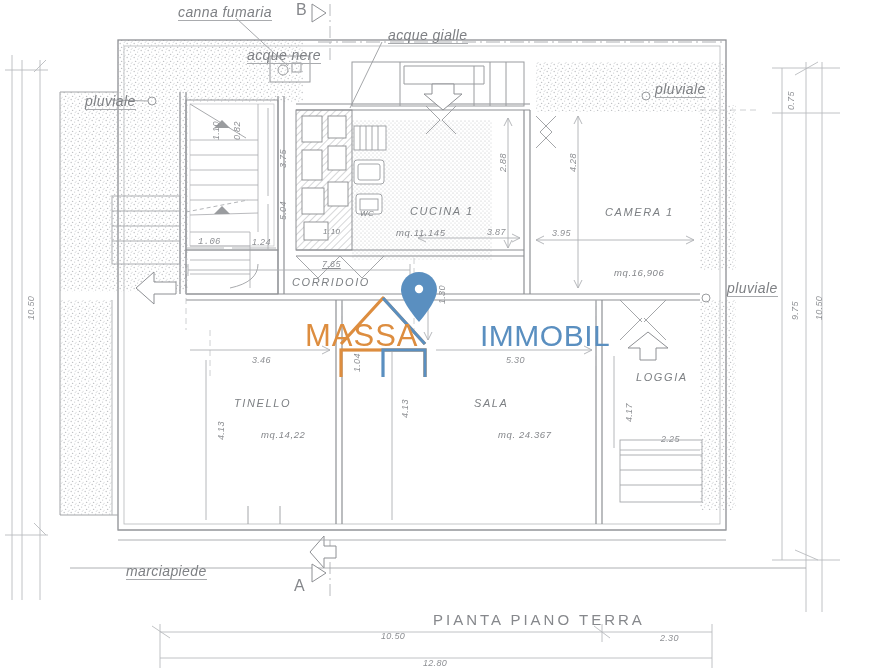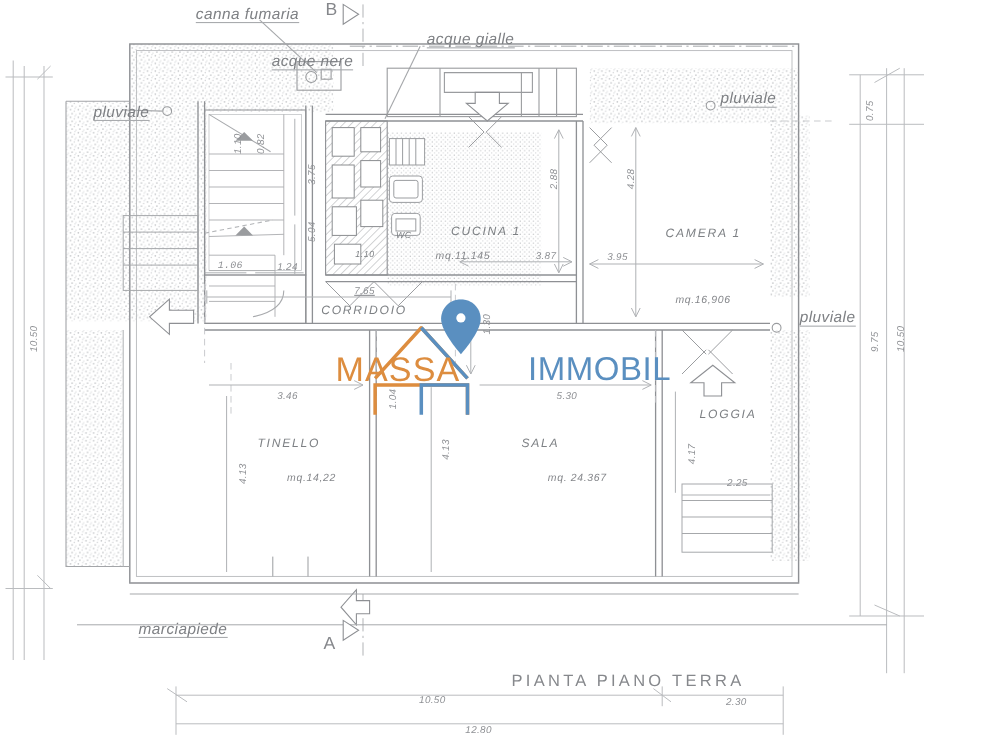--- a/index.html
+++ b/index.html
@@ -70,21 +70,20 @@
   }
   .section-letter {
     font-size: 16px;
     color: #85878b;
     letter-spacing: 1px;
   }
   .title {
     font-size: 15px;
     color: #86888c;
     letter-spacing: 3px;
-    margin-left: 32px;
   }
   
   #watermark {
     position: absolute;
     left: 305px;
     top: 272px;
     width: 295px;
     height: 105px;
     pointer-events: none;
   }

